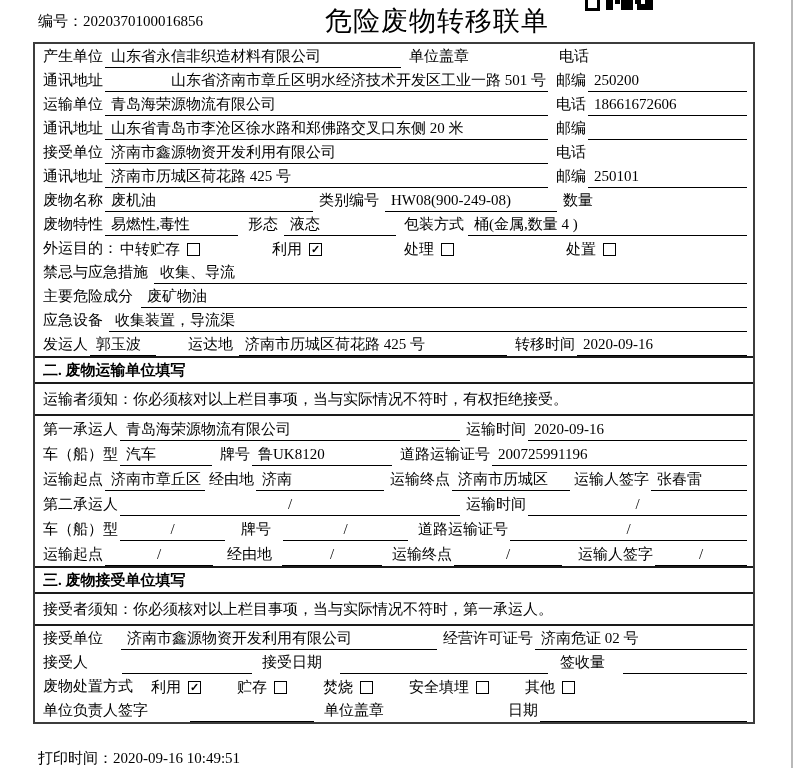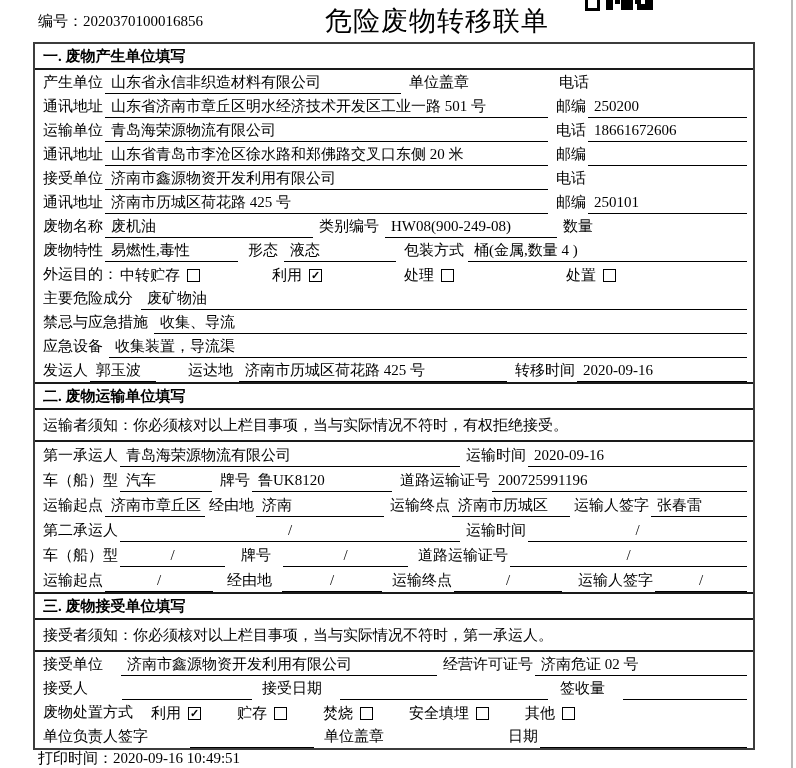--- a/index.html
+++ b/index.html
@@ -69,33 +69,32 @@
   <rect x="30" y="0" width="5" height="4" fill="#000"></rect>
   <rect x="36" y="0" width="12" height="10" fill="#000"></rect>
   <rect x="50" y="0" width="6" height="4" fill="#000"></rect>
   <rect x="52" y="4" width="12" height="6" fill="#000"></rect>
   <rect x="60" y="0" width="8" height="10" fill="#000"></rect>
 </svg>
 
 <div class="doc-box">
 
   <div class="section s1">
-    <div class="sec-h">一. 废物产生单位填写</div>
     <div class="rows">
         <div class="form-row">
           <span class="lbl">产生单位</span>
           <span class="fld" style="width: 296px;">山东省永信非织造材料有限公司</span>
           <span class="gap" style="width: 6px;"></span>
           <span class="lbl">单位盖章</span>
           <span class="gap" style="width: 86px;"></span>
           <span class="lbl">电话</span>
         </div>
         <div class="form-row">
           <span class="lbl">通讯地址</span>
-          <span class="fld" style="width: 443px;">山东省济南市章丘区明水经济技术开发区工业一路 501 号</span>
+          <span class="fld" style="width: 443px; text-align: right;">山东省济南市章丘区明水经济技术开发区工业一路 501 号</span>
           <span class="gap" style="width: 6px;"></span>
           <span class="lbl">邮编</span>
           <span class="fld grow">250200</span>
         </div>
         <div class="form-row">
           <span class="lbl">运输单位</span>
           <span class="fld" style="width: 443px;">青岛海荣源物流有限公司</span>
           <span class="gap" style="width: 6px;"></span>
           <span class="lbl">电话</span>
           <span class="fld grow">18661672606</span>
@@ -158,28 +157,28 @@
             <span class="chk-lbl">处理</span>
             <span class="cb"></span>
           </span>
           <span class="gap" style="width: 112px;"></span>
           <span class="chk">
             <span class="chk-lbl">处置</span>
             <span class="cb"></span>
           </span>
         </div>
         <div class="form-row">
+          <span class="lbl">禁忌与应急措施</span>
+          <span class="gap" style="width: 4px;"></span>
+          <span class="fld grow">收集、导流</span>
+        </div>
+        <div class="form-row">
           <span class="lbl">主要危险成分</span>
           <span class="gap" style="width: 6px;"></span>
           <span class="fld grow">废矿物油</span>
-        </div>
-        <div class="form-row">
-          <span class="lbl">禁忌与应急措施</span>
-          <span class="gap" style="width: 4px;"></span>
-          <span class="fld grow">收集、导流</span>
         </div>
         <div class="form-row">
           <span class="lbl">应急设备</span>
           <span class="gap" style="width: 4px;"></span>
           <span class="fld grow">收集装置，导流渠</span>
         </div>
         <div class="form-row">
           <span class="lbl">发运人</span>
           <span class="fld" style="width: 66px;">郭玉波</span>
           <span class="gap" style="width: 30px;"></span>

